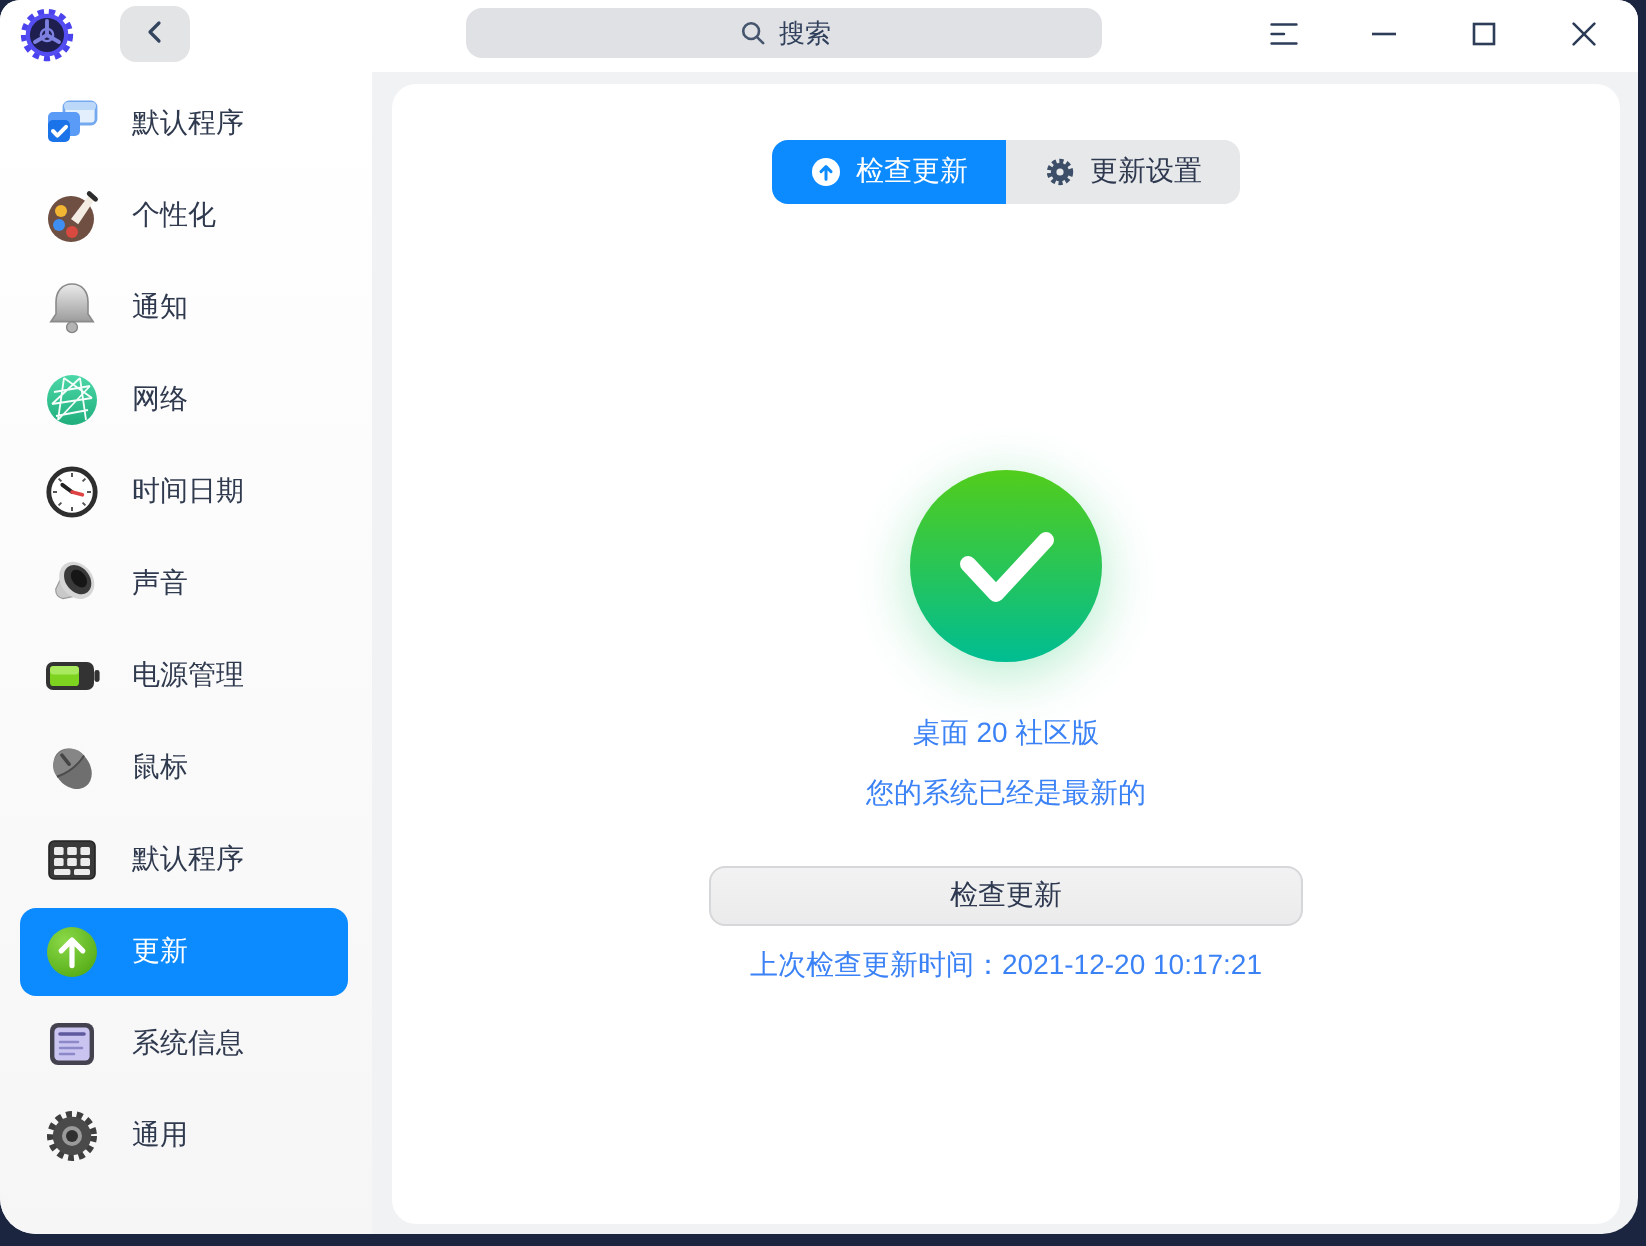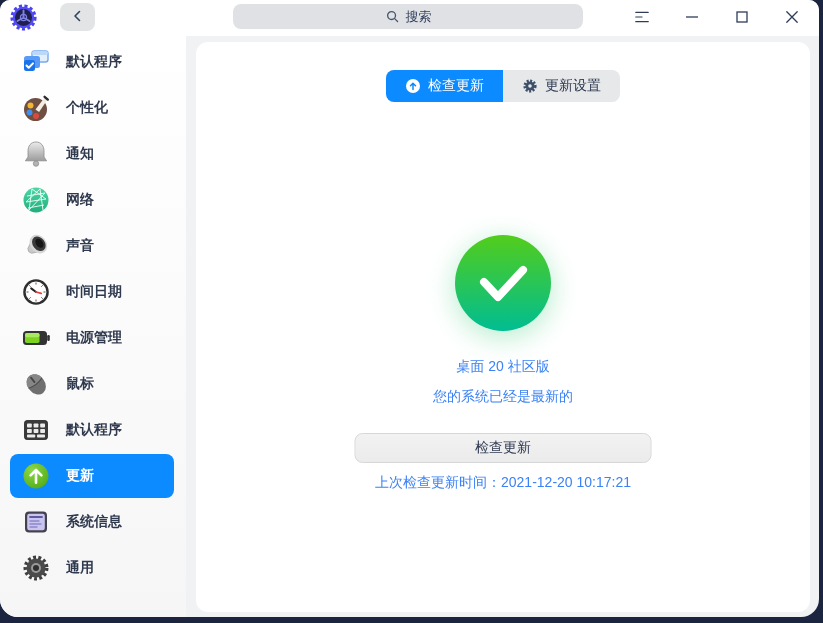--- a/index.html
+++ b/index.html
@@ -20,39 +20,39 @@
     position:absolute; left:0; top:0; right:0; height:36px;
     background:#ffffff; z-index:6;
   }
   .app-icon { position:absolute; left:8px; top:2px; width:31px; height:31px; }
   .back-btn {
     position:absolute; left:60px; top:3px; width:35px; height:28px;
     background:#e3e4e6; border:none; border-radius:8px;
     display:flex; align-items:center; justify-content:center; cursor:pointer;
   }
   .search {
-    position:absolute; left:233px; top:4px; width:350px; height:25px;
+    position:absolute; left:233px; top:4px; width:318px; height:25px;
     background:#e0e1e4; border-radius:8px;
     display:flex; align-items:center; justify-content:center; gap:6px;
     font-size:13px; color:#30405c; cursor:text;
   }
   .win-controls {
     position:absolute; right:0; top:0; height:36px;
     display:flex; align-items:center; gap:34px; padding-right:19px;
   }
   .win-controls button {
     background:none; border:none; width:16px; height:16px; padding:0;
     display:flex; align-items:center; justify-content:center; cursor:pointer;
   }
   
   .sidebar {
     position:absolute; left:0; top:36px; width:186px; bottom:0;
     background:linear-gradient(#ffffff,#f6f6f7);
   }
-  #sidebar-list { list-style:none; padding-top:2px;font-weight:bold; }
+  #sidebar-list { list-style:none; padding-top:2px; }
   .side-item {
     height:44px; margin:2px 12px 2px 10px; border-radius:8px;
     display:flex; align-items:center; padding-left:10px; cursor:pointer;
   }
   .side-item .icon { width:32px; height:32px; flex:0 0 32px; }
   .side-item .icon svg { width:32px; height:32px; display:block; }
   .side-label { margin-left:14px; font-size:14px; color:#303a4e; }
   .side-item.selected { background:#0c8aff;text-align:right; }
   .side-item.selected .side-label { color:#ffffff; }
   
@@ -207,42 +207,42 @@
               <g stroke="#ffffff" stroke-width="0.9" fill="none" opacity="0.95">
                 <path d="M7 12 L25 9 M6 18 L26 15 M8 24 L24 21 M12 5 L9 26 M20 5 L23 26 M12 5 L26 15 M20 5 L6 18 M9 26 L25 9"></path>
               </g>
             </svg>
           </span>
           <span class="side-label">网络</span>
         </li>
         <li class="side-item">
           <span class="icon">
             <svg viewBox="0 0 32 32">
+              <circle cx="16" cy="16" r="11.6" fill="#ffffff" stroke="#2e2e2e" stroke-width="2.4"></circle>
+              <g stroke="#555555" stroke-width="1">
+                <path d="M16 6.5 v2 M16 23.5 v2 M6.5 16 h2 M23.5 16 h2 M9.3 9.3 l1.4 1.4 M21.3 21.3 l1.4 1.4 M22.7 9.3 l-1.4 1.4 M10.7 21.3 l-1.4 1.4"></path>
+              </g>
+              <path d="M16 16 L11.2 12.4" stroke="#222222" stroke-width="2" stroke-linecap="round"></path>
+              <path d="M16 16 l5.2 1.4" stroke="#e04343" stroke-width="1.8" stroke-linecap="round"></path>
+            </svg>
+          </span>
+          <span class="side-label">时间日期</span>
+        </li>
+        <li class="side-item">
+          <span class="icon">
+            <svg viewBox="0 0 32 32">
               <g transform="rotate(-38 16 16)">
                 <path d="M8 13 q-2.5 3 0 6 l5 2.5 v-11 Z" fill="#c9c9c9" stroke="#9a9a9a" stroke-width="0.6"></path>
                 <ellipse cx="19" cy="16" rx="8" ry="10" fill="#d6d6d6"></ellipse>
                 <ellipse cx="19.6" cy="16" rx="6" ry="8" fill="#3a3a3a"></ellipse>
                 <ellipse cx="20.4" cy="16" rx="3.4" ry="5" fill="#161616"></ellipse>
               </g>
             </svg>
           </span>
           <span class="side-label">声音</span>
-        </li>
-        <li class="side-item">
-          <span class="icon">
-            <svg viewBox="0 0 32 32">
-              <circle cx="16" cy="16" r="11.6" fill="#ffffff" stroke="#2e2e2e" stroke-width="2.4"></circle>
-              <g stroke="#555555" stroke-width="1">
-                <path d="M16 6.5 v2 M16 23.5 v2 M6.5 16 h2 M23.5 16 h2 M9.3 9.3 l1.4 1.4 M21.3 21.3 l1.4 1.4 M22.7 9.3 l-1.4 1.4 M10.7 21.3 l-1.4 1.4"></path>
-              </g>
-              <path d="M16 16 L11.2 12.4" stroke="#222222" stroke-width="2" stroke-linecap="round"></path>
-              <path d="M16 16 l5.2 1.4" stroke="#e04343" stroke-width="1.8" stroke-linecap="round"></path>
-            </svg>
-          </span>
-          <span class="side-label">时间日期</span>
         </li>
         <li class="side-item">
           <span class="icon">
             <svg viewBox="0 0 32 32">
               <rect x="3" y="9" width="24" height="14" rx="3.5" fill="#333333"></rect>
               <rect x="27.2" y="13" width="2.6" height="6" rx="1.2" fill="#333333"></rect>
               <rect x="5" y="11" width="14.5" height="10" rx="1.8" fill="#7ed321"></rect>
               <rect x="5" y="11" width="14.5" height="4.2" rx="1.8" fill="#a9e95f"></rect>
             </svg>
           </span>

